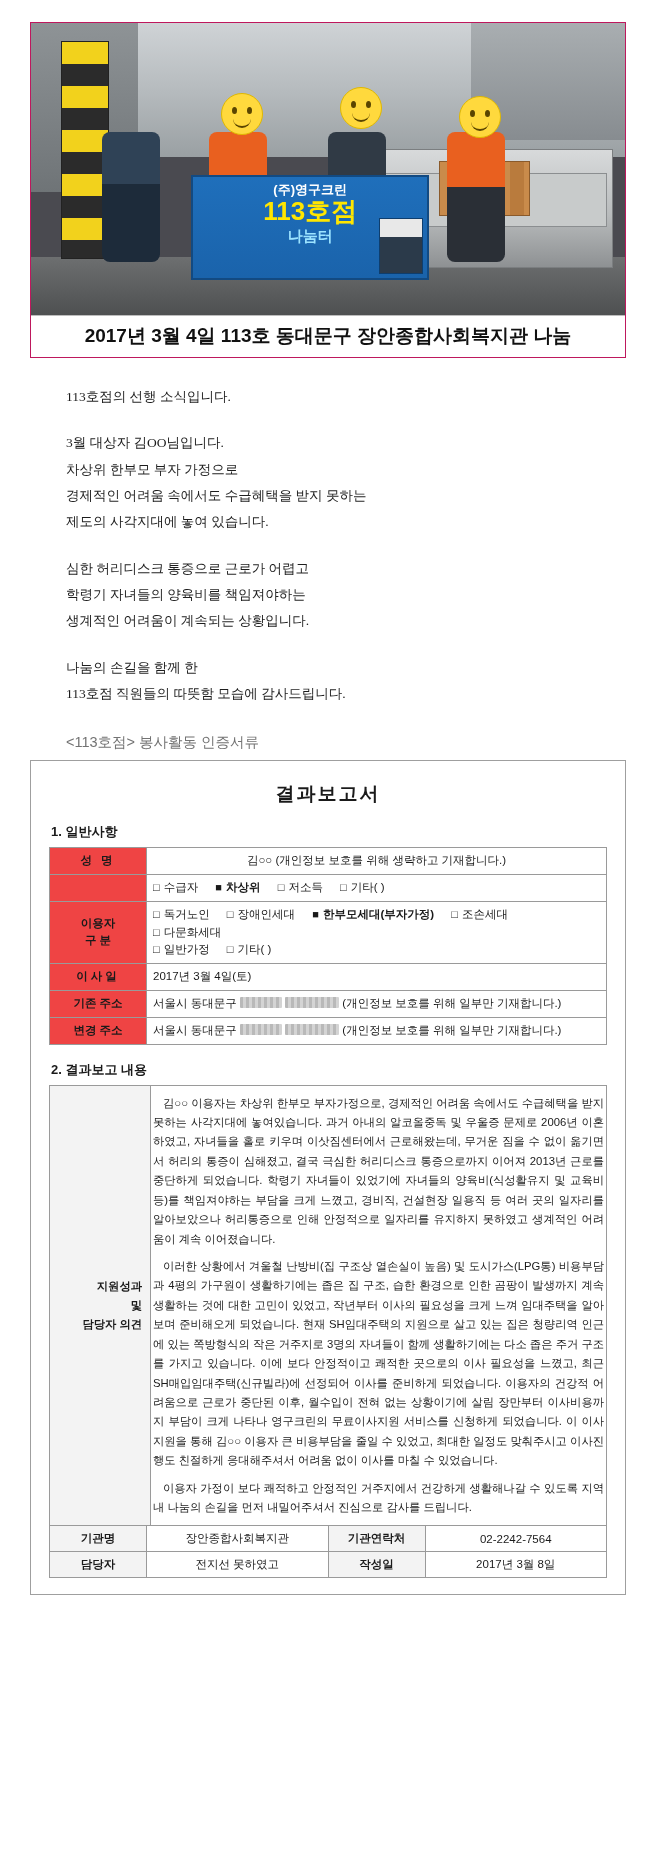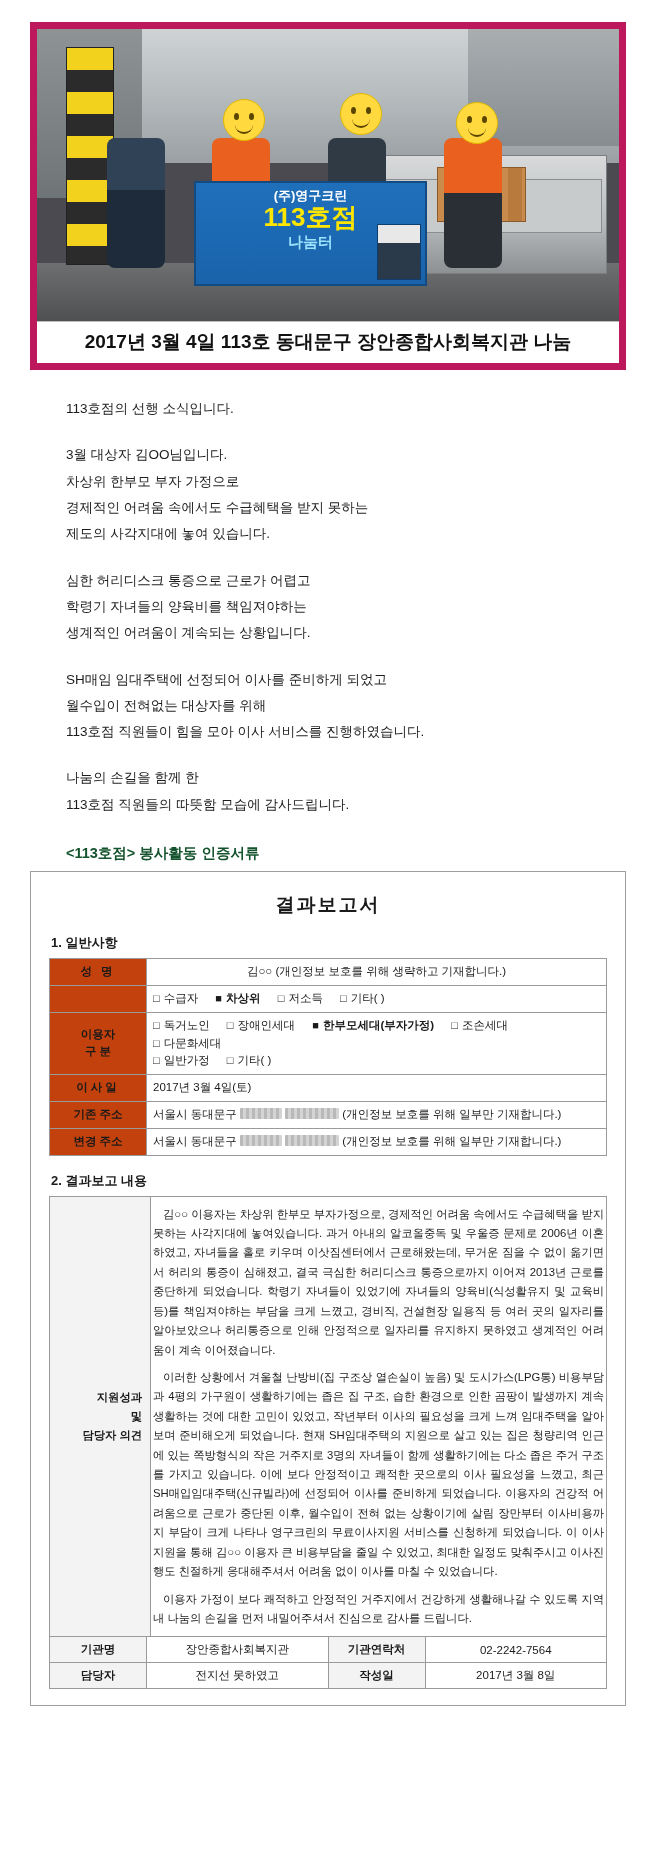--- a/index.html
+++ b/index.html
@@ -14,21 +14,21 @@
     width:656px;
     margin:0 auto;
     padding:0;
     box-sizing:border-box;
   }
 
   
   .photo-wrap{
     width:596px;
     margin:22px auto 0 auto;
-    border:7px solid #be185d;
+    border:1px solid #be185d;
     box-sizing:border-box;
     background:#111;
   }
   .photo{
     position:relative;
     width:100%;
     height:292px;
     overflow:hidden;
     background:#4a4a50;
   }
@@ -121,27 +121,27 @@
   
   .story{
     width:596px;
     margin:26px auto 0 auto;
     padding-left:36px;
     box-sizing:border-box;
     font-size:13.5px;
     line-height:1.95;
     color:#1d1d1d;
   }
-  .story p{margin:0 0 20px 0;}
+  .story p{margin:0 0 20px 0;font-family:Liberation Serif, serif;}
   .story p:last-child{margin-bottom:0;}
 
   .cert-title{
     width:596px;margin:26px auto 8px auto;padding-left:36px;
     box-sizing:border-box;
-    font-size:14.5px;font-weight:bold;color:#14532d;
+    font-size:14.5px;font-weight:normal;color:#737373;
   }
 
   
   .report{
     width:596px;
     margin:6px auto 8px auto;
     border:1px solid #9f9f9f;
     box-sizing:border-box;
     background:#fff;
     padding:14px 18px 16px 18px;
@@ -164,21 +164,21 @@
   }
   table.tbl td{
     border:1px solid #9a9a9a;
     padding:4px 6px;
     vertical-align:middle;
     line-height:1.55;
   }
   td.lbl{
     width:84px;
     text-align:center;
-    background:#c2410c;
+    background:#ef4444;
     font-weight:bold;
     letter-spacing:3px;
   }
   td.lbl.tight{letter-spacing:0px;}
   .ctr{text-align:center;}
   .chk{margin-right:4px;font-size:11px;}
   .opt{display:inline-block;margin-right:14px;white-space:nowrap;}
   .opt.b{font-weight:bold;}
   .blur{
     display:inline-block;
@@ -266,23 +266,20 @@
 
   <div class="story">
     <p style="white-space:pre-line;">113호점의 선행 소식입니다.</p>
     <p style="white-space:pre-line;">3월 대상자 김OO님입니다.
 차상위 한부모 부자 가정으로
 경제적인 어려움 속에서도 수급혜택을 받지 못하는
 제도의 사각지대에 놓여 있습니다.</p>
     <p style="white-space:pre-line;">심한 허리디스크 통증으로 근로가 어렵고
 학령기 자녀들의 양육비를 책임져야하는
 생계적인 어려움이 계속되는 상황입니다.</p>
-    <p style="white-space:pre-line;">SH매임 임대주택에 선정되어 이사를 준비하게 되었고
-월수입이 전혀없는 대상자를 위해
-113호점 직원들이 힘을 모아 이사 서비스를 진행하였습니다.</p>
     <p style="white-space:pre-line;">나눔의 손길을 함께 한
 113호점 직원들의 따뜻함 모습에 감사드립니다.</p>
   </div>
 
   <div class="cert-title">&lt;113호점&gt; 봉사활동 인증서류</div>
 
   <div class="report">
     <div class="report-title">결과보고서</div>
 
     <div class="sec-head">1. 일반사항</div>

